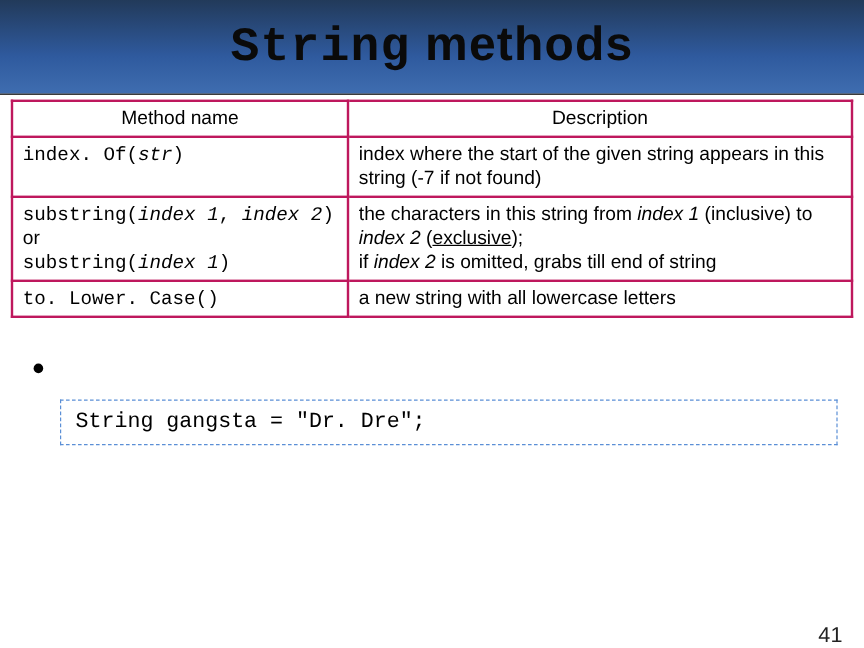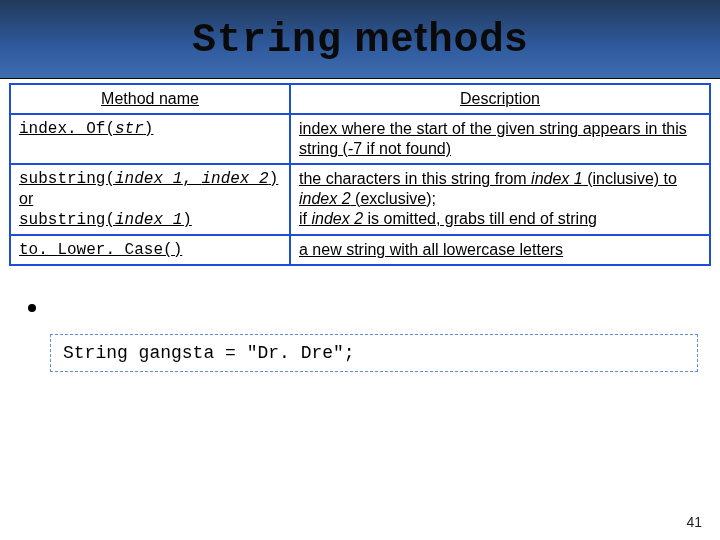--- a/index.html
+++ b/index.html
@@ -30,26 +30,25 @@
     font-weight: bold;
   }
 
   table.methods {
     border-collapse: collapse;
     margin: 4px auto 0 auto;
     width: 700px;
     table-layout: fixed;
   }
   table.methods th, table.methods td {
-    border: 2px solid #1d4ed8;
+    border: 2px solid #be185d;
     padding: 4px 8px;
     vertical-align: top;
     font-size: 16px;
     line-height: 1.25;
-    text-decoration: underline;
   }
   table.methods th {
     font-weight: normal;
     text-align: center;
     background: #fff;
   }
   col.c1 { width: 280px; }
   col.c2 { width: 420px; }
 
   .mono { font-family: "Courier New", monospace; }
@@ -75,22 +74,22 @@
     padding: 8px 12px;
     font-family: "Courier New", monospace;
     font-size: 18px;
     white-space: nowrap;
   }
   .cmt { color: #1a6e1a; }
 
   .pagenum {
     position: absolute;
     right: 18px;
-    bottom: 10px;
-    font-size: 14px;
+    bottom: 0;
+    font-size: 18px;
     color: #222;
   }
   .slide { position: relative; width: 720px; height: 540px; }
 </style>
 </head>
 <body>
 
 <div class="slide">
 
   <div class="header-bar">

